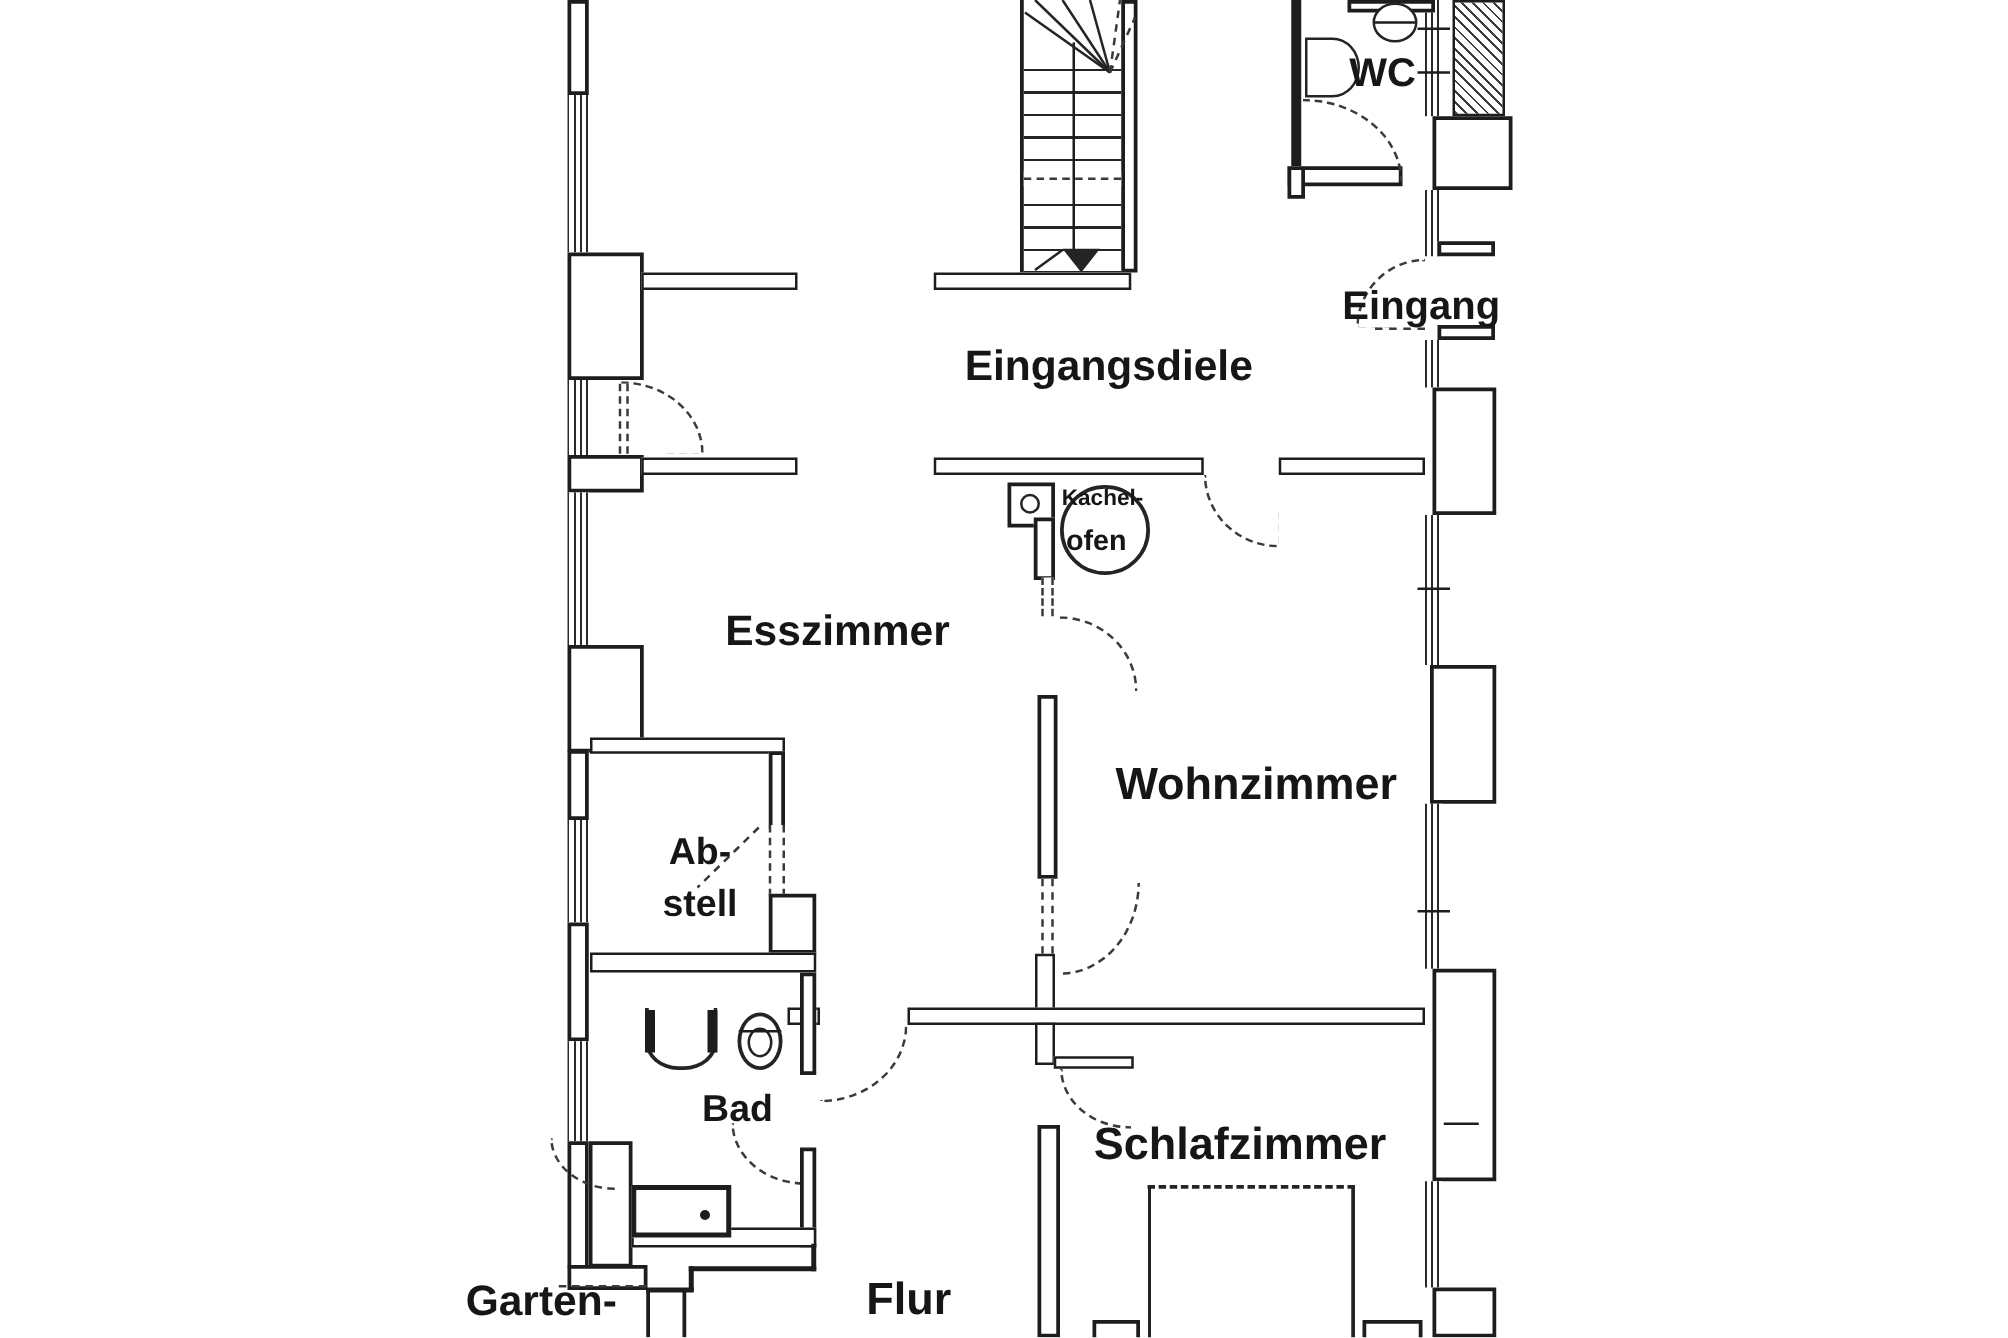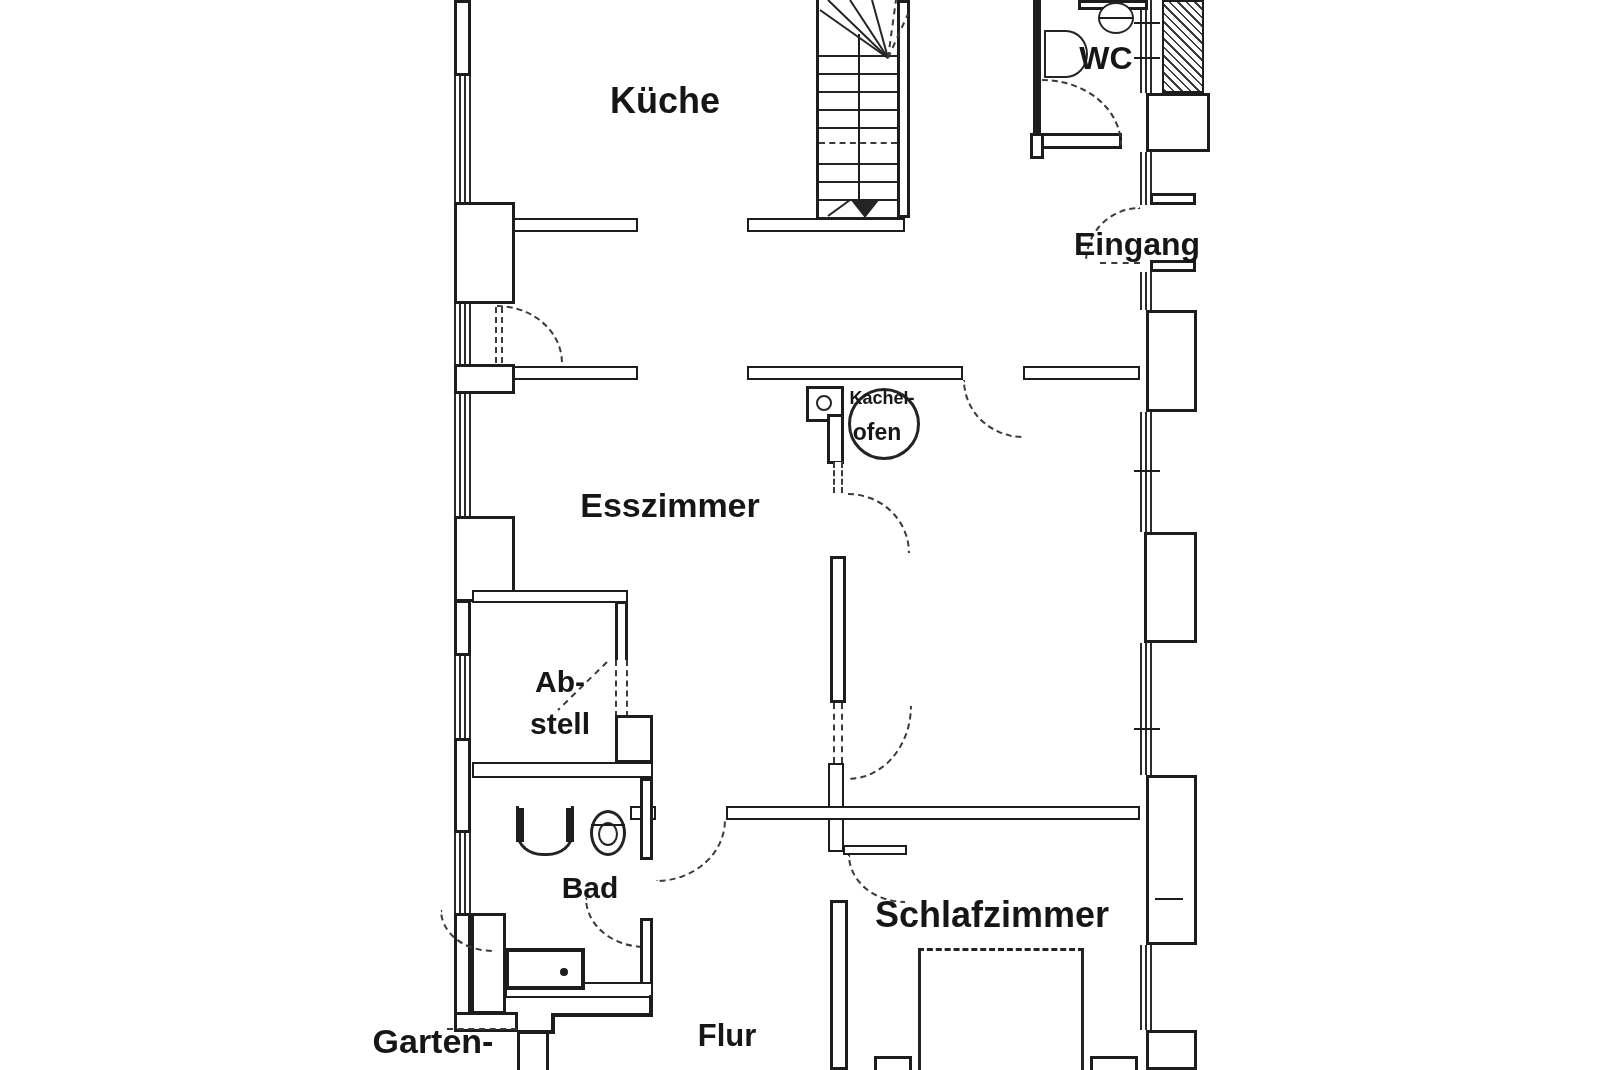--- a/index.html
+++ b/index.html
@@ -160,27 +160,28 @@
       <line x1="888" y1="58" x2="872" y2="0"></line>
       <line x1="828" y1="216" x2="850" y2="200"></line>
     </g>
     <g stroke="#3a3a3a" stroke-width="2" fill="none" stroke-dasharray="6 5">
       <line x1="888" y1="58" x2="896" y2="0"></line>
       <line x1="888" y1="58" x2="908" y2="14"></line>
       <line x1="607" y1="662" x2="558" y2="710"></line>
     </g>
   </svg>
 
-  <div class="lbl" style="left:560px;top:82px;width:210px;font-size:36px">Küche</div>
   <div class="lbl" style="left:1068px;top:42px;width:76px;font-size:32px">WC</div>
   <div class="lbl" style="left:1062px;top:228px;width:150px;font-size:32px">Eingang</div>
+  <div class="lbl" style="left:742px;top:276px;width:290px;font-size:34px">Eingangsdiele</div>
   <div class="lbl" style="left:832px;top:389px;width:100px;font-size:18px">Kachel-</div>
   <div class="lbl" style="left:832px;top:420px;width:90px;font-size:23px">ofen</div>
   <div class="lbl" style="left:565px;top:488px;width:210px;font-size:34px">Esszimmer</div>
+  <div class="lbl" style="left:880px;top:608px;width:250px;font-size:36px">Wohnzimmer</div>
   <div class="lbl" style="left:510px;top:666px;width:100px;font-size:30px">Ab-</div>
   <div class="lbl" style="left:508px;top:708px;width:104px;font-size:30px">stell</div>
   <div class="lbl" style="left:548px;top:872px;width:84px;font-size:30px">Bad</div>
   <div class="lbl" style="left:862px;top:896px;width:260px;font-size:36px">Schlafzimmer</div>
-  <div class="lbl" style="left:672px;top:1020px;width:110px;font-size:31px">Flur</div>
+  <div class="lbl" style="left:672px;top:1020px;width:110px;font-size:36px">Flur</div>
   <div class="lbl" style="left:358px;top:1024px;width:150px;font-size:34px">Garten-</div>
 
  </div>
 </div>
 
 </body></html>

